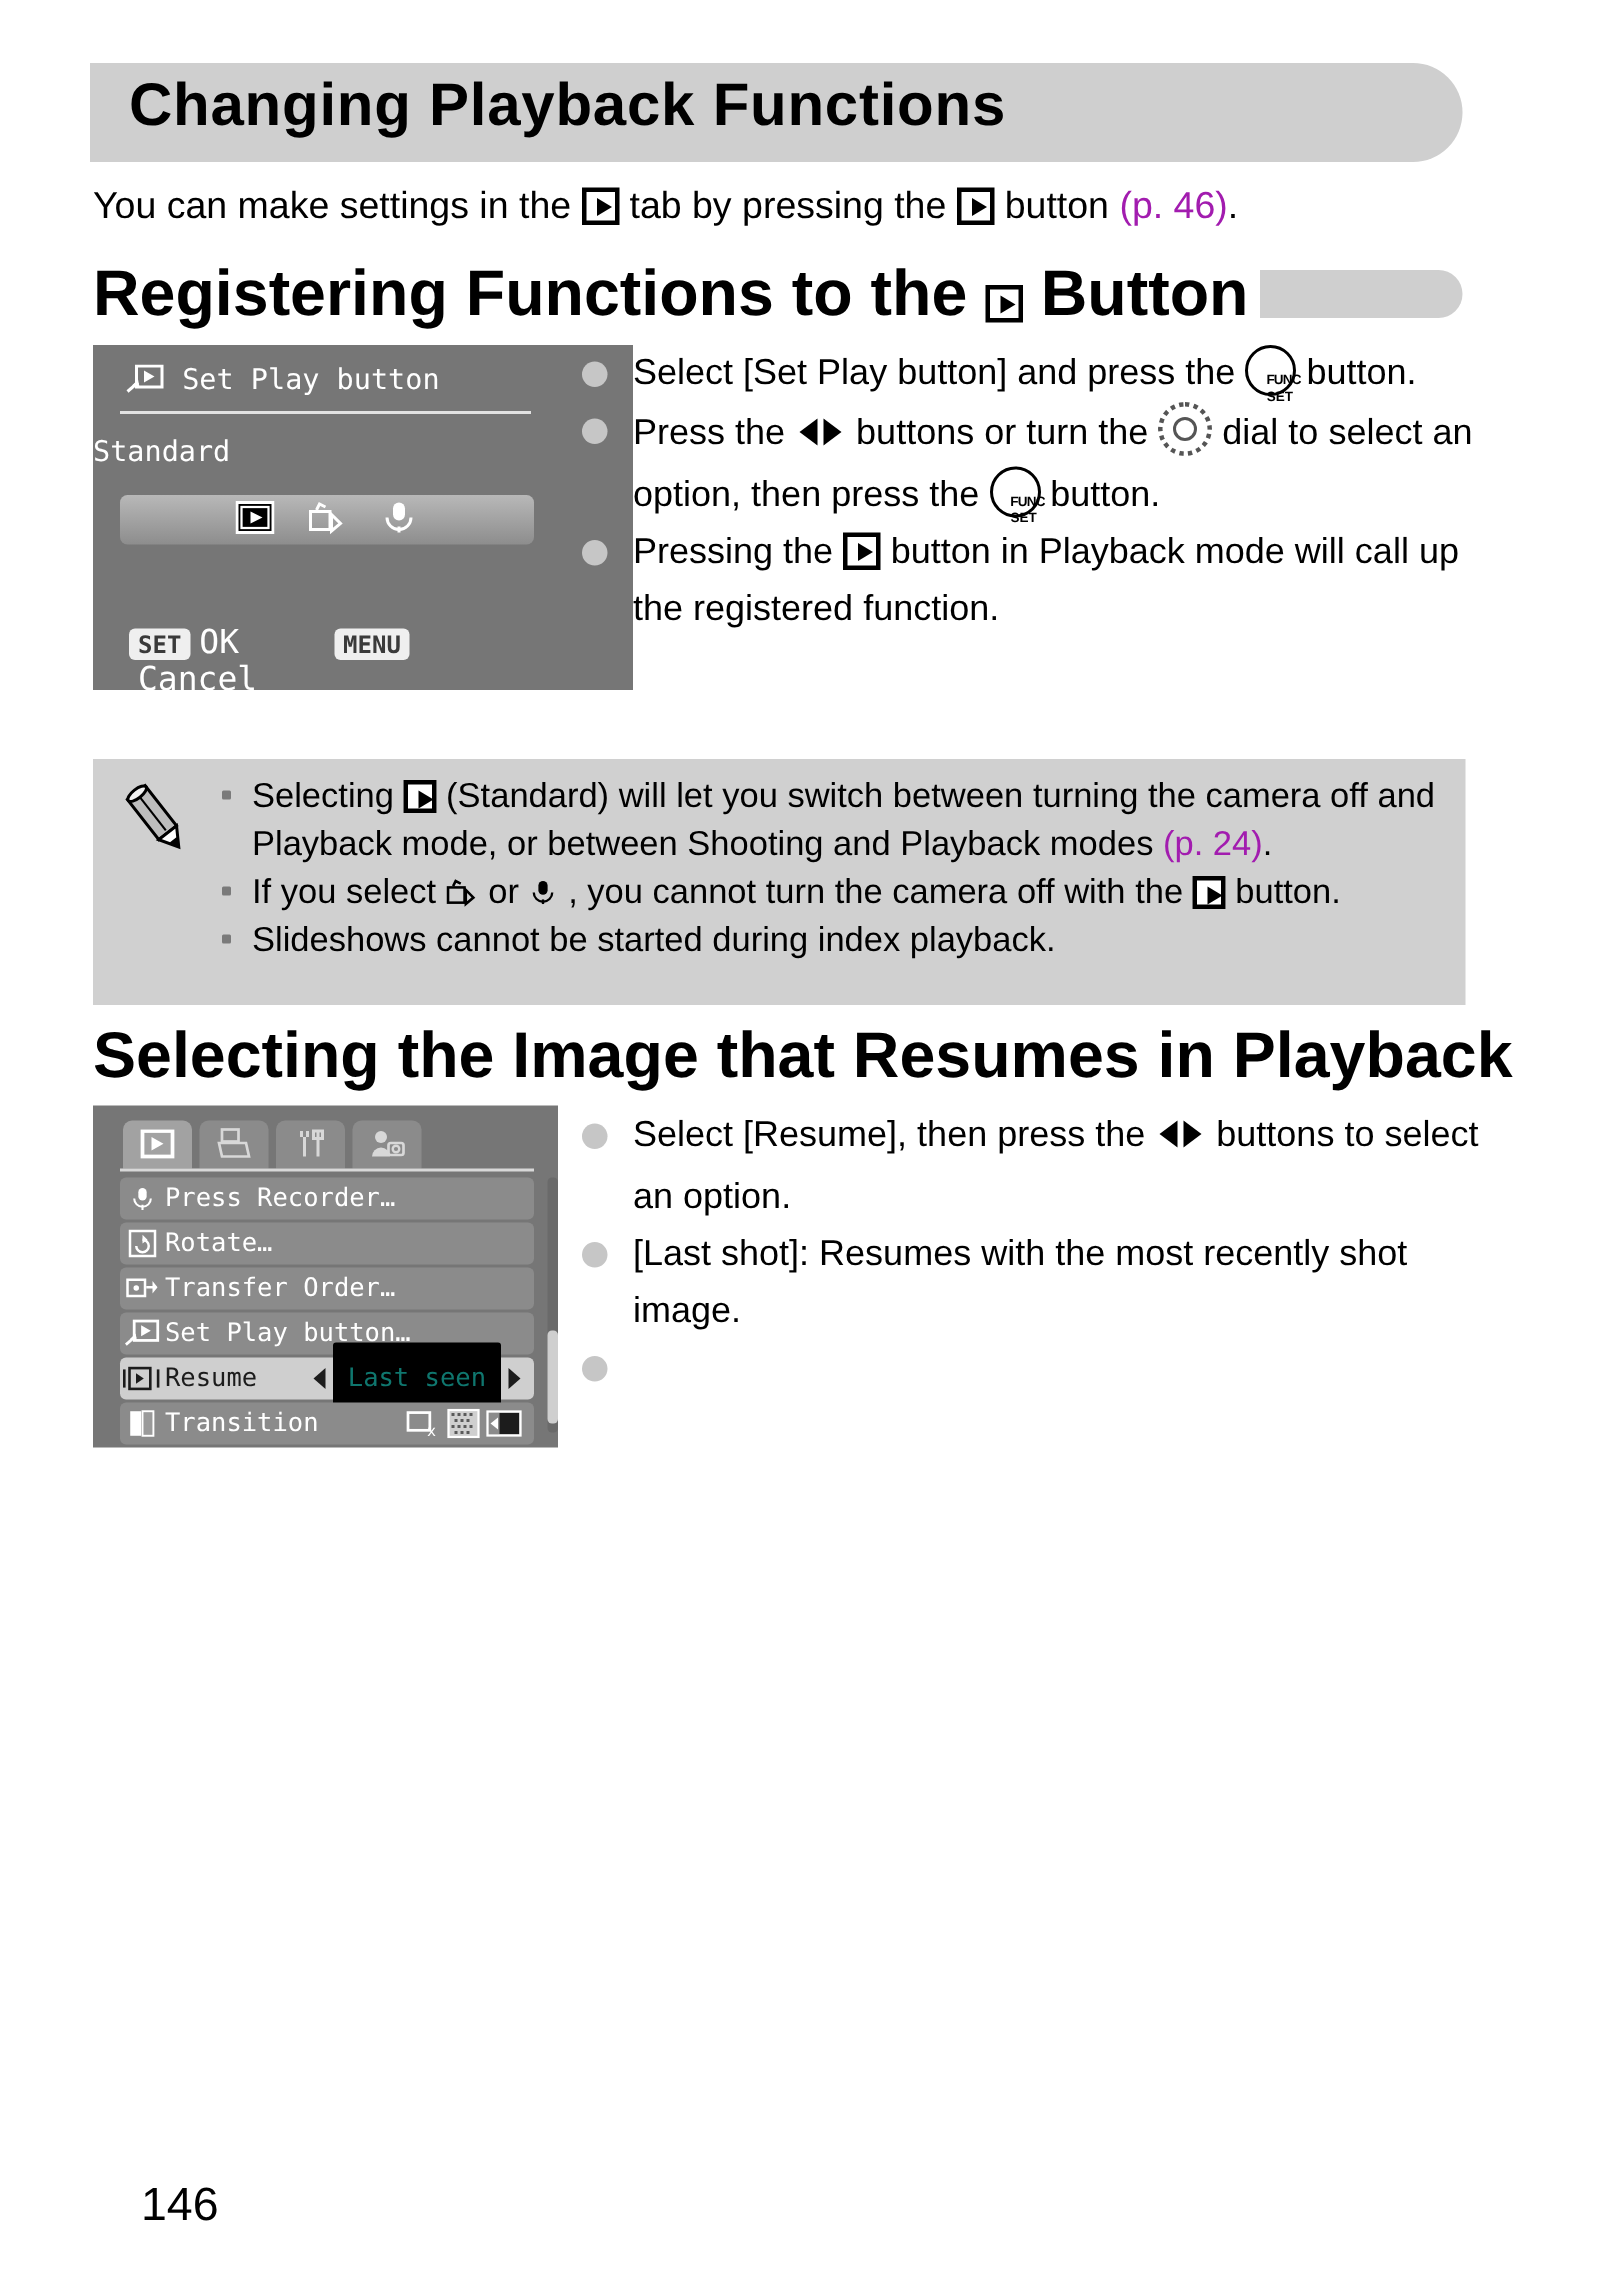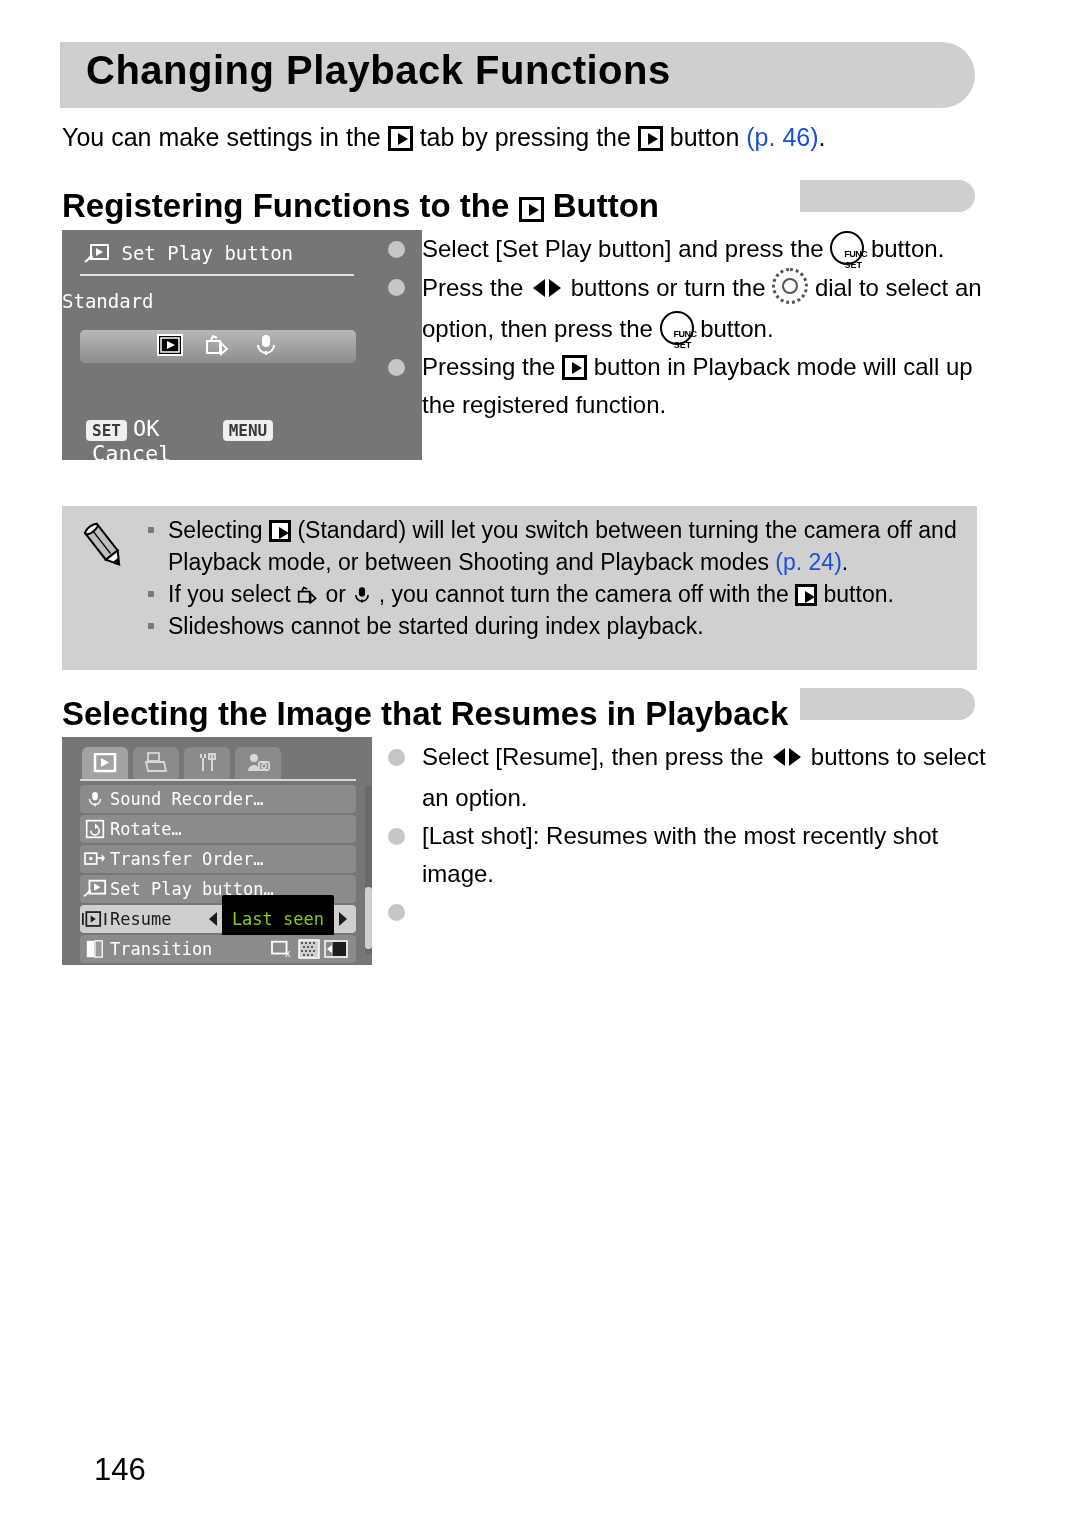--- a/index.html
+++ b/index.html
@@ -20,31 +20,31 @@
     font-size:40px;font-weight:bold;letter-spacing:0.5px;
     font-family:"Liberation Sans", sans-serif;
     white-space:nowrap;
   }
 
   
   .intro{
     position:absolute;left:62px;top:120px;width:920px;
     font-size:25px;line-height:34px;white-space:nowrap;
   }
-  .pref{color:#1d4ed8;}
+  .pref{color:#a21caf;}
 
   
   .sec{position:absolute;left:60px;height:46px;width:915px;}
   .sec .bar{
     position:absolute;right:0;top:8px;height:32px;
     background:#cfcfcf;border-radius:0 16px 16px 0;
   }
   .sec .txt{
-    position:absolute;left:2px;top:15px;
-    font-size:33px;font-weight:bold;white-space:nowrap;
+    position:absolute;left:2px;top:0;
+    font-size:43px;font-weight:bold;white-space:nowrap;
     background:#fff;padding-right:8px;
   }
   #sec1{top:172px;}
   #sec1 .bar{width:175px;}
   #sec2{top:680px;}
   #sec2 .bar{width:175px;}
 
   
   .lcd{
     position:absolute;background:#767676;
@@ -86,21 +86,21 @@
     background:#8b8b8b;display:flex;align-items:center;
   }
   .row.sel{background:#cfcfcf;color:#1c1c1c;}
   .row .ricon{width:30px;display:flex;align-items:center;justify-content:center;}
   .row .rlabel{font-size:17px;white-space:nowrap;}
   .valbox{
     position:absolute;right:8px;top:2px;height:24px;
     display:flex;align-items:center;gap:4px;
   }
   .valblack{
-    background:#000;color:#84cc16;font-size:17px;padding:14px 10px;border-radius:2px;
+    background:#000;color:#0f766e;font-size:17px;padding:14px 10px;border-radius:2px;
     font-family:"DejaVu Sans Mono", monospace;
   }
   .scrollbar{position:absolute;right:0;top:48px;width:7px;height:170px;background:#6a6a6a;border-radius:3px;}
   .scrollthumb{position:absolute;right:0;top:150px;width:7px;height:62px;background:#cfcfcf;border-radius:3px;}
 
   
   .blist{position:absolute;left:388px;width:600px;}
   #blist1{top:230px;}
   #blist2{top:738px;}
   .bl{position:relative;padding-left:34px;font-size:24px;line-height:38px;margin-bottom:0px;}
@@ -334,21 +334,21 @@
 
     <div class="rows">
       <div class="row">
         <span class="ricon">
           <svg width="18" height="20" viewBox="0 0 26 26">
               <rect x="9" y="3" width="8" height="12" rx="4" fill="#fff"></rect>
               <path d="M5 13 a8 8 0 0 0 16 0" fill="none" stroke="#fff" stroke-width="2"></path>
               <line x1="13" y1="19" x2="13" y2="24" stroke="#fff" stroke-width="2"></line>
             </svg>
         </span>
-        <span class="rlabel">Sound Recorder…</span>
+        <span class="rlabel">Press Recorder…</span>
       </div>
       <div class="row">
         <span class="ricon">
           <svg width="20" height="20" viewBox="0 0 24 24">
               <rect x="2" y="2" width="20" height="20" fill="none" stroke="#fff" stroke-width="2"></rect>
               <path d="M7 14 a5 5 0 1 0 5 -5" fill="none" stroke="#fff" stroke-width="2"></path>
               <polygon points="12,5 12,12 16,9" fill="#fff"></polygon>
             </svg>
         </span>
         <span class="rlabel">Rotate…</span>

